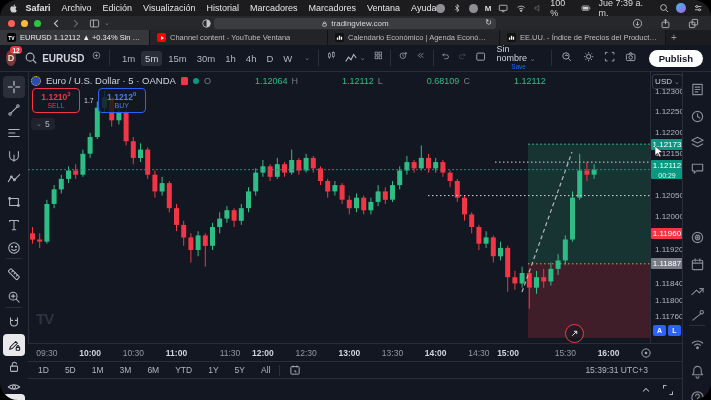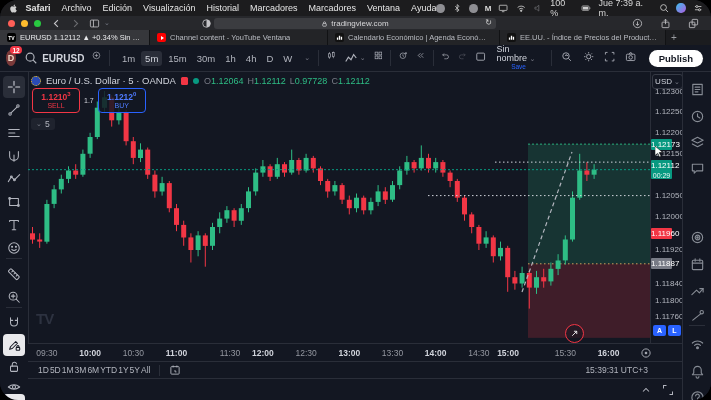--- a/index.html
+++ b/index.html
@@ -71,42 +71,42 @@
   .ldiv{position:absolute;left:6px;width:16px;height:1px;background:#2a2e39;}
 
   
   #chart{left:28px;top:72px;width:622px;height:271px;overflow:hidden;cursor:crosshair;}
   #legend{position:absolute;left:3px;top:3px;display:flex;align-items:center;gap:5px;font-size:9.5px;color:#d1d4dc;}
   #euflag{width:10px;height:10px;border-radius:50%;background:#2b4bb5;border:1px dotted #f5c518;box-sizing:border-box;}
   #mktred{width:7px;height:8px;border-radius:1.5px;background:#f23645;}
   #mktdot{width:6px;height:6px;border-radius:50%;background:#089981;}
   #ohlc{display:flex;gap:4px;font-size:9px;}
   #ohlc .k{color:#787b86;}
-  #ohlc .v{color:#2ebd85;}
+  #ohlc .v{color:#2ebd85;margin-left:44px;}
   #orderpanel{position:absolute;left:4px;top:16px;display:flex;align-items:center;gap:4px;}
   .obox{width:46px;height:23px;border-radius:4px;background:rgba(19,23,34,.85);display:flex;flex-direction:column;
         align-items:center;justify-content:center;line-height:1.05;}
   .obox.sell{border:1px solid #f23645;color:#f23645;}
   .obox.buy{border:1px solid #2962ff;color:#4f7bff;}
   .obox .p{font-size:8.5px;font-weight:bold;}
   .obox .p sup{font-size:6px;}
   .obox .l{font-size:7px;}
   #spread{font-size:7px;color:#d1d4dc;}
   #indrow{position:absolute;left:3px;top:46px;display:flex;align-items:center;gap:3px;font-size:8.5px;
           color:#b2b5be;background:rgba(42,46,57,.55);border-radius:3px;padding:1px 5px;}
   #watermark{position:absolute;left:8px;top:238px;font-size:15px;font-weight:bold;color:#2d3240;letter-spacing:-1px;}
   #replayjump{position:absolute;left:537px;top:252px;width:17px;height:17px;border-radius:50%;
               border:1.5px solid #f23645;background:rgba(19,23,34,.55);display:flex;align-items:center;justify-content:center;}
   #replayjump svg{width:9px;height:9px;color:#f6f7f9;}
 
   
   #paxis{left:650px;top:72px;width:32px;height:271px;background:#131722;border-left:1px solid #2a2e39;
          cursor:ns-resize;}
   .plab{position:absolute;left:4px;font-size:8px;color:#b2b5be;}
-  .pbadge{position:absolute;left:0px;width:21px;color:#fff;font-size:8px;text-align:center;border-radius:1px;}
+  .pbadge{position:absolute;left:0px;width:32px;color:#fff;font-size:8px;text-align:center;border-radius:1px;}
   .pbadge .cd{font-size:7px;opacity:.9;}
   #usdbtn{position:absolute;left:1px;top:2px;width:29px;height:13px;border:1px solid #363a45;border-radius:3px;
           background:#131722;color:#d1d4dc;font-size:8px;display:flex;align-items:center;justify-content:center;gap:2px;}
   .albtn{position:absolute;width:13px;height:11px;background:#2962ff;color:#fff;font-size:7px;font-weight:bold;
          border-radius:2px;display:flex;align-items:center;justify-content:center;}
   #cursorarrow{position:absolute;left:4px;top:74px;width:9px;height:12px;}
 
   
   #taxis{left:28px;top:343px;width:654px;height:18px;background:#131722;border-top:1px solid #2a2e39;cursor:ew-resize;}
   .tlab{position:absolute;top:4px;font-size:8.5px;color:#9598a1;transform:translateX(-50%);}
@@ -675,21 +675,21 @@
         <line x1="0" y1="97.66108000000435" x2="622" y2="97.66108000000435" stroke="#089981" stroke-width="1" stroke-dasharray="2 2"></line>
       </svg>
     <div id="legend">
       <span id="euflag"></span>
       <span>Euro / U.S. Dollar · 5 · OANDA</span>
       <span id="mktred"></span>
       <span id="mktdot"></span>
       <span id="ohlc">
           <span><span class="k">O</span><span class="v">1.12064</span></span>
           <span><span class="k">H</span><span class="v">1.12112</span></span>
-          <span><span class="k">L</span><span class="v">0.97728</span></span>
+          <span><span class="k">L</span><span class="v">0.68109</span></span>
           <span><span class="k">C</span><span class="v">1.12112</span></span>
         </span>
     </div>
     <div id="orderpanel">
       <span class="obox sell">
         <span class="p"><span>1.1210</span><sup>3</sup></span>
         <span class="l">SELL</span>
       </span>
       <span id="spread">1.7</span>
       <span class="obox buy">
@@ -757,21 +757,21 @@
       <span class="tlab b" style="left: 321.3px;">13:00</span>
       <span class="tlab" style="left: 364.5px;">13:30</span>
       <span class="tlab b" style="left: 407.7px;">14:00</span>
       <span class="tlab" style="left: 450.9px;">14:30</span>
       <span class="tlab b" style="left: 480px;">15:00</span>
       <span class="tlab" style="left: 537.3px;">15:30</span>
       <span class="tlab b" style="left: 580.5px;">16:00</span>
     </div>
 
   <div id="rangerow" class="abs">
-    <span id="rangebtns" style="display:flex;gap:1px;">
+    <span id="rangebtns" style="display:flex;gap:16px;">
         <span class="rb">1D</span>
         <span class="rb">5D</span>
         <span class="rb">1M</span>
         <span class="rb">3M</span>
         <span class="rb">6M</span>
         <span class="rb">YTD</span>
         <span class="rb">1Y</span>
         <span class="rb">5Y</span>
         <span class="rb">All</span>
       </span>

